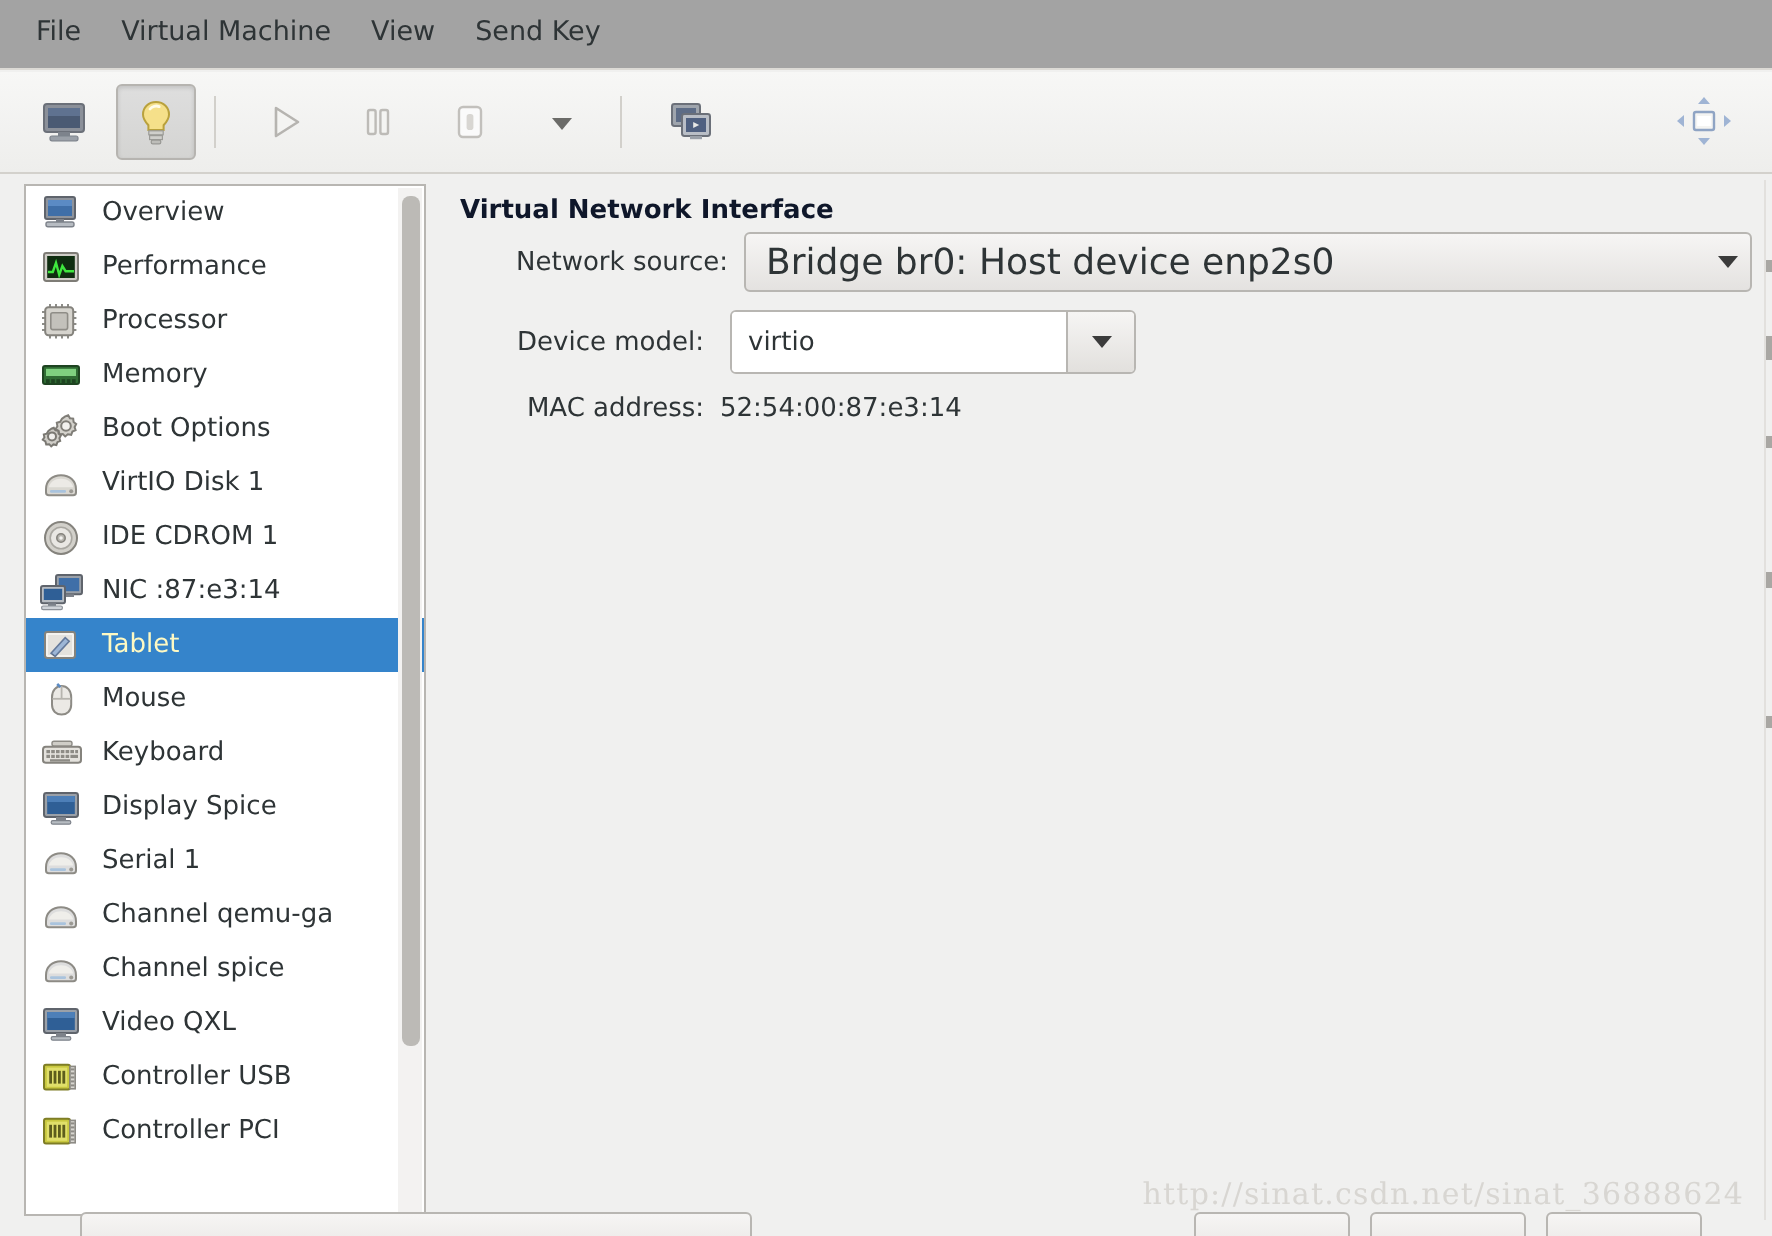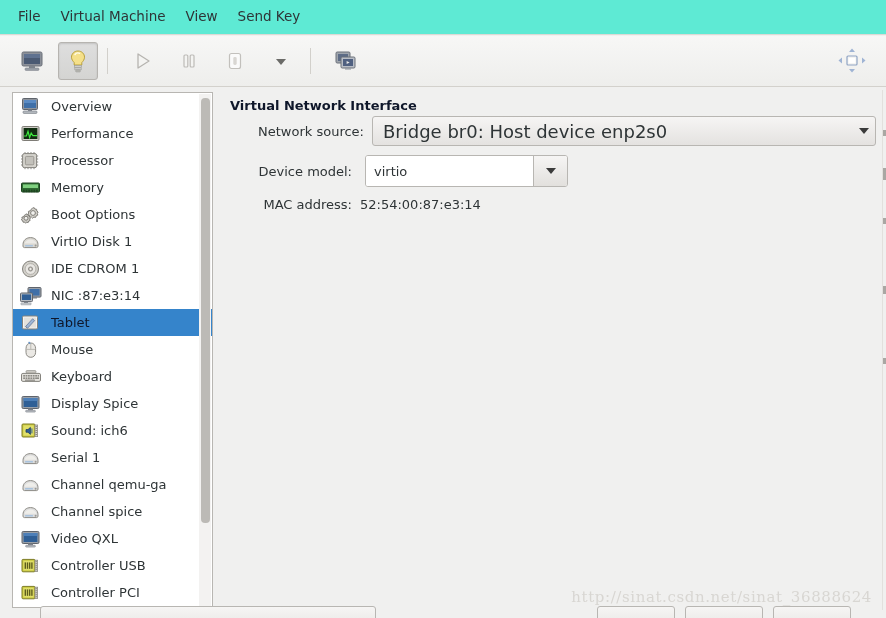--- a/index.html
+++ b/index.html
@@ -9,21 +9,21 @@
     background: #f0f0ef;
     font-family: "DejaVu Sans", "Liberation Sans", sans-serif;
     font-size: 12px;
     color: #2e3436;
   }
   #app { position: relative; width: 886px; height: 618px; background: #f0f0ef; }
 
   
   .menubar {
     position: absolute; left: 0; top: 0; width: 886px; height: 35px;
-    background: #5eead4;
+    background: #a3a3a3;
     border-bottom: 1px solid #dcdad5;
     display: flex; align-items: center;
     padding-left: 9px;
   }
   .menu-item {
     font-size: 13.5px; color: #2e3436;
     padding: 3px 9px; margin-right: 2px;
     white-space: nowrap; cursor: default; line-height: 1;
   }
 
@@ -63,21 +63,21 @@
   .list-row {
     height: 27px; display: flex; align-items: center;
     padding-left: 6px; white-space: nowrap;
     font-size: 13px; color: #2e3436;
   }
   .list-row .ic {
     width: 24px; height: 22px; margin-right: 8px;
     display: flex; align-items: center; justify-content: center;
     flex: 0 0 24px;
   }
-  .list-row.selected { background: #3584cb; color: #0f172a; }
+  .list-row.selected { background: #3584cb; color: #fef9c3; }
 
   
   .sb-track {
     position: absolute; right: 1px; top: 1px;
     width: 12px; height: 514px; background: #f3f2f1;
   }
   .sb-thumb {
     position: absolute; left: 2px; top: 4px;
     width: 9px; height: 425px;
     background: #bcbab6; border-radius: 4px;
@@ -400,41 +400,20 @@
               <rect x="3.6" y="4" width="13.8" height="3" fill="#4d7fb8"></rect>
               <rect x="8" y="14.5" width="5" height="1.8" fill="#7d828a"></rect>
               <rect x="5.6" y="16.3" width="9.8" height="1.8" rx=".8" fill="#b7bcc2" stroke="#7d828a" stroke-width=".6"></rect>
             </svg>
           </span>
           <span>Display Spice</span>
         </div>
         <div class="list-row">
           <span class="ic">
             <svg width="22" height="20" viewBox="0 0 22 20">
-              <rect x="2" y="3" width="13" height="13" rx="1" fill="#c9c83f" stroke="#7e7d25" stroke-width="1"></rect>
-              <rect x="3.4" y="4.4" width="10.2" height="10.2" fill="#e0df6a"></rect>
-              <path d="M6 8.6 L8 8.6 L10.4 6.4 L10.4 13.4 L8 11.2 L6 11.2 Z" fill="#2f5f96" stroke="#1d3c62" stroke-width=".8" stroke-linejoin="round"></path>
-              <g fill="#2f5f96">
-                <rect x="11.4" y="7.4" width="1" height="5"></rect>
-              </g>
-              <rect x="15" y="4" width="2.6" height="11.6" fill="#d8d6d0" stroke="#8d8b85" stroke-width=".8"></rect>
-              <g fill="#8d8b85">
-                <rect x="15.4" y="5" width="1.8" height="1"></rect>
-                <rect x="15.4" y="7" width="1.8" height="1"></rect>
-                <rect x="15.4" y="9" width="1.8" height="1"></rect>
-                <rect x="15.4" y="11" width="1.8" height="1"></rect>
-                <rect x="15.4" y="13" width="1.8" height="1"></rect>
-              </g>
-            </svg>
-          </span>
-          <span>Sound: ich6</span>
-        </div>
-        <div class="list-row">
-          <span class="ic">
-            <svg width="22" height="20" viewBox="0 0 22 20">
               <path d="M3 12.6 C3 8.4 6.2 5.6 10.5 5.6 C14.8 5.6 18 8.4 18 12.6 L18 14.2 C18 15 17.4 15.6 16.6 15.6 L4.4 15.6 C3.6 15.6 3 15 3 14.2 Z" fill="#ddd" stroke="#8d8b85" stroke-width="1"></path>
               <path d="M4.4 11.8 C5 9.2 7.4 7.6 10.5 7.6 C13.6 7.6 16 9.2 16.6 11.8 Z" fill="#efeeea"></path>
               <rect x="5" y="13.1" width="8" height="1.4" rx=".6" fill="#a9c3dd"></rect>
               <circle cx="15.6" cy="13.8" r="1" fill="#9b9993"></circle>
             </svg>
           </span>
           <span>Serial 1</span>
         </div>
         <div class="list-row">
           <span class="ic">

